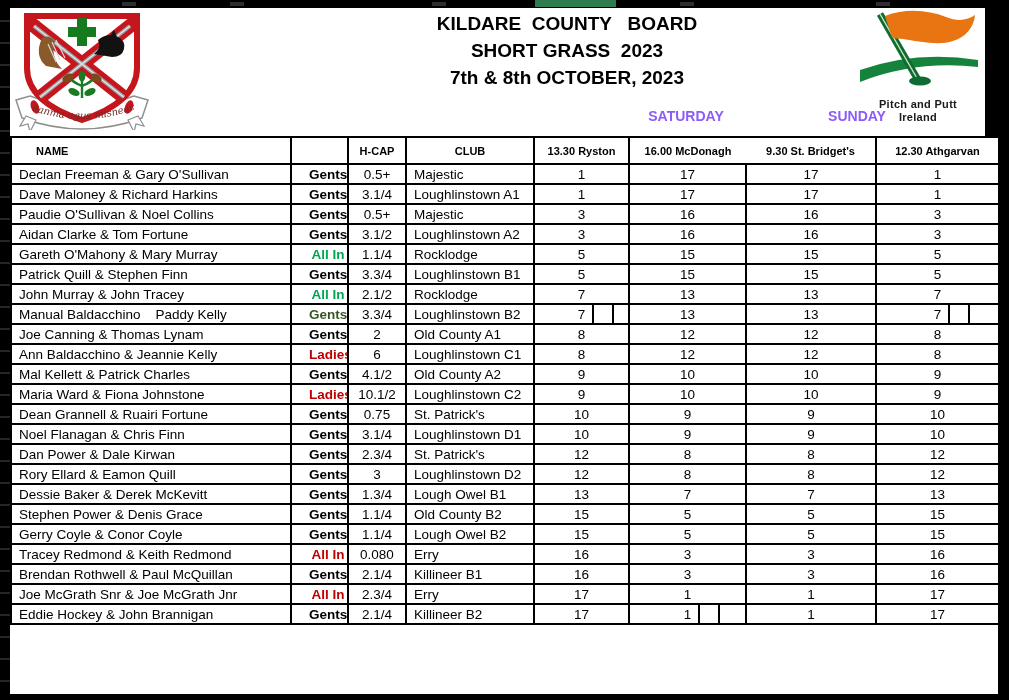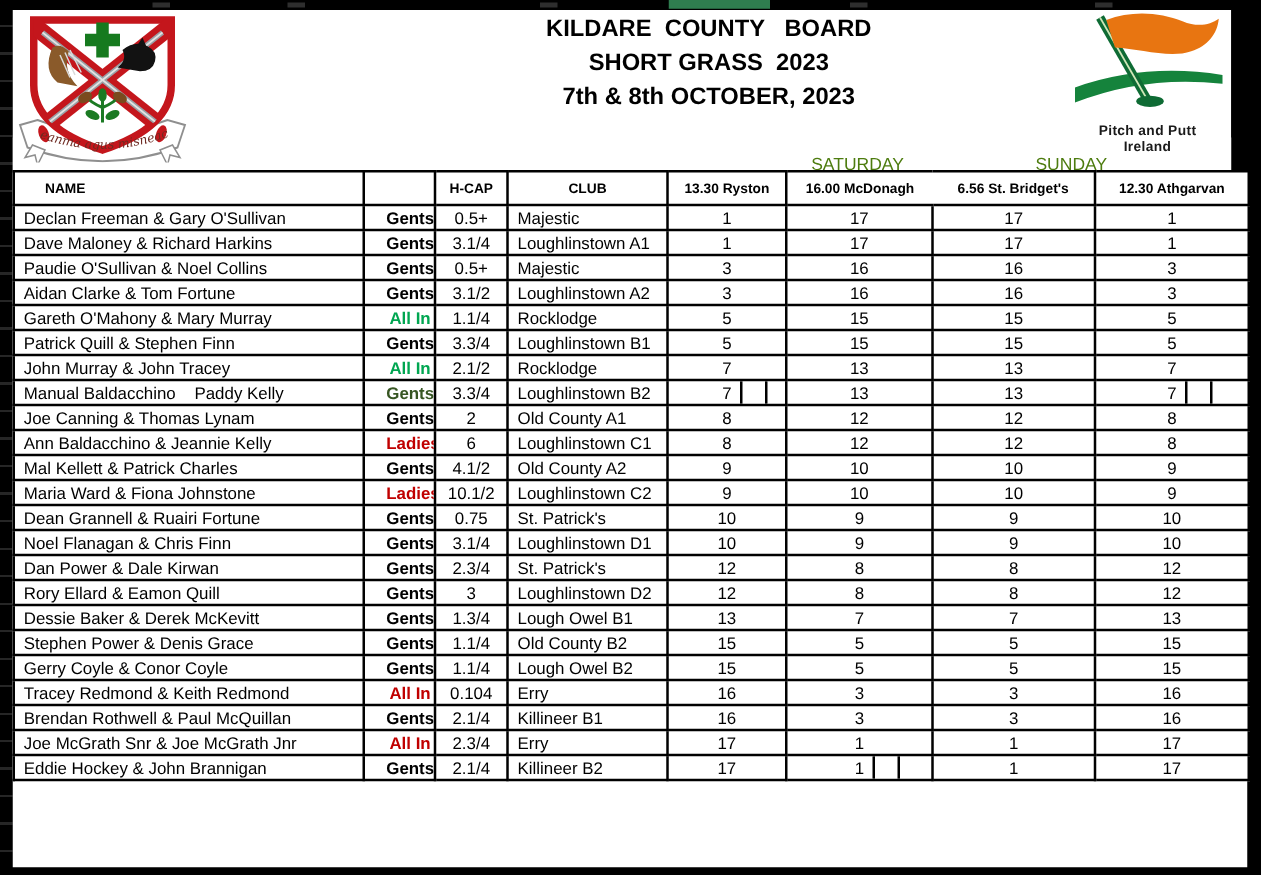--- a/index.html
+++ b/index.html
@@ -16,21 +16,21 @@
      background:repeating-linear-gradient(to bottom,#000 0 20px,#262626 20px 22px);}
   #strip-right{right:0;top:0;width:11px;height:700px;}
   #strip-right-top{right:0;top:0;width:24px;height:136px;}
   #strip-bottom{left:0;bottom:0;width:1009px;height:6px;}
   .tick{position:absolute;top:2px;width:14px;height:4px;background:#2e2e2e;}
   #green-accent{position:absolute;left:535px;top:0;width:81px;height:7px;background:#2F7D4F;}
 
   
   #titles{position:absolute;left:402px;top:10px;width:330px;text-align:center;color:#000;}
   #titles div{font-weight:bold;font-size:19px;line-height:27px;white-space:pre;}
-  .day-label{position:absolute;top:123px;font-weight:normal;font-size:14px;color:#4d7c0f;
+  .day-label{position:absolute;top:108px;font-weight:bold;font-size:14px;color:#8b5cf6;
              transform:translateX(-50%);white-space:nowrap;}
   #saturday-label{left:686px;}
   #sunday-label{left:857px;}
 
   
   #crest{position:absolute;left:12px;top:6px;}
   #pplogo{position:absolute;left:852px;top:8px;width:132px;text-align:center;}
   #pplogo .cap{font-weight:bold;font-size:11px;line-height:13px;color:#1a1a1a;letter-spacing:.3px;}
 
   
@@ -149,21 +149,21 @@
           <col style="width:123px">
       </colgroup>
       <thead>
         <tr>
           <th class="name-h">NAME</th>
           <th></th>
           <th>H-CAP</th>
           <th>CLUB</th>
           <th>13.30 Ryston</th>
           <th class="no-r">16.00 McDonagh</th>
-          <th class="no-l">6.56 St. Bridget's</th>
+          <th class="no-l">9.30 St. Bridget's</th>
           <th>12.30 Athgarvan</th>
         </tr>
       </thead>
       <tbody id="tbody">
           <tr>
             <td class="name-c">Declan Freeman &amp; Gary O'Sullivan</td>
             <td class="cat-c" style="color: rgb(0, 0, 0);">Gents</td>
             <td class="">0.5+</td>
             <td class="club-c">Majestic</td>
             <td class="">1</td>
@@ -347,21 +347,21 @@
             <td class="">1.1/4</td>
             <td class="club-c">Lough Owel B2</td>
             <td class="">15</td>
             <td class="">5</td>
             <td class="">5</td>
             <td class="">15</td>
           </tr>
           <tr>
             <td class="name-c">Tracey Redmond &amp; Keith Redmond</td>
             <td class="cat-c" style="color: rgb(192, 0, 0);">All In</td>
-            <td class="">0.104</td>
+            <td class="">0.080</td>
             <td class="club-c">Erry</td>
             <td class="">16</td>
             <td class="">3</td>
             <td class="">3</td>
             <td class="">16</td>
           </tr>
           <tr>
             <td class="name-c">Brendan Rothwell &amp; Paul McQuillan</td>
             <td class="cat-c" style="color: rgb(0, 0, 0);">Gents</td>
             <td class="">2.1/4</td>

